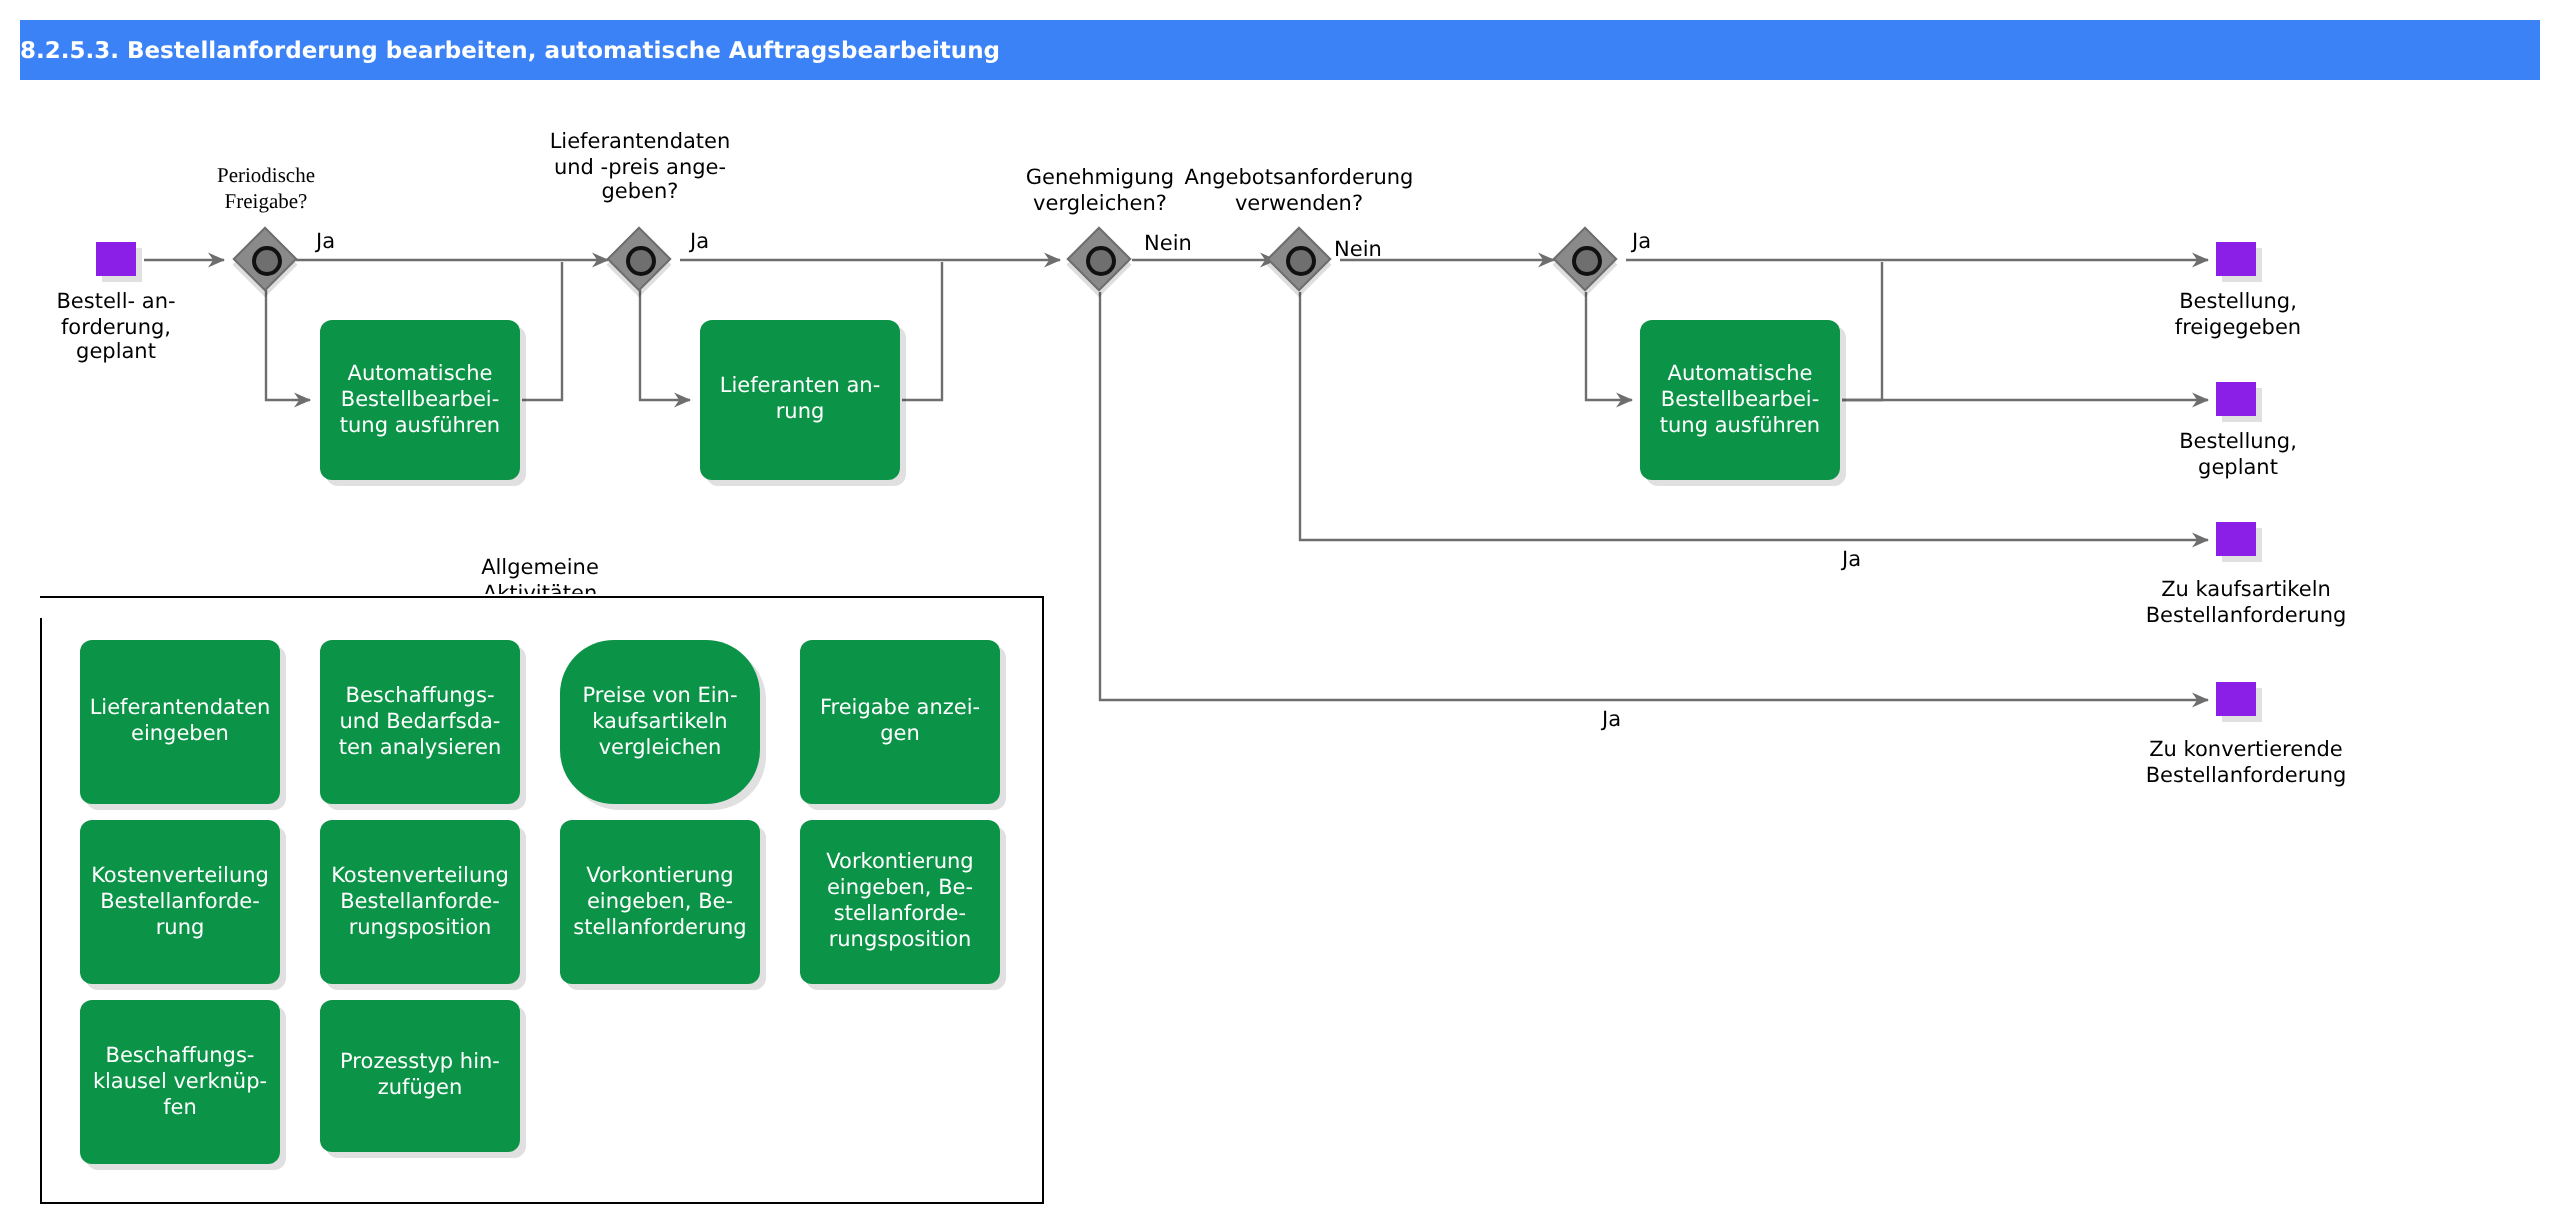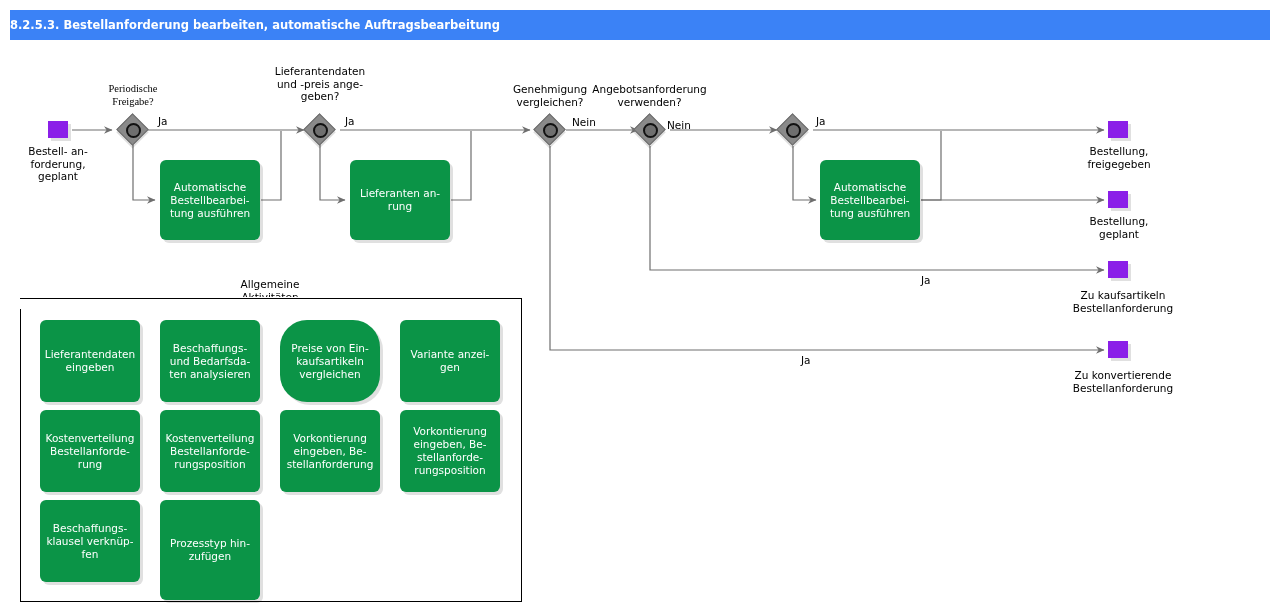--- a/index.html
+++ b/index.html
@@ -213,36 +213,36 @@
   <div class="grp-clip-line"></div>
 
   <div class="fn" style="left:40px;top:320px;width:100px;height:82px;">Lieferantendaten
 eingeben</div>
   <div class="fn" style="left:160px;top:320px;width:100px;height:82px;">Beschaffungs-
 und Bedarfsda-
 ten analysieren</div>
   <div class="fn" style="left:280px;top:320px;width:100px;height:82px;border-radius:27px;">Preise von Ein-
 kaufsartikeln
 vergleichen</div>
-  <div class="fn" style="left:400px;top:320px;width:100px;height:82px;">Variante anzei-
+  <div class="fn" style="left:400px;top:320px;width:100px;height:82px;">Freigabe anzei-
 gen</div>
 
   <div class="fn" style="left:40px;top:410px;width:100px;height:82px;">Kostenverteilung
 Bestellanforde-
 rung</div>
   <div class="fn" style="left:160px;top:410px;width:100px;height:82px;">Kostenverteilung
 Bestellanforde-
 rungsposition</div>
   <div class="fn" style="left:280px;top:410px;width:100px;height:82px;">Vorkontierung
 eingeben, Be-
 stellanforderung</div>
   <div class="fn" style="left:400px;top:410px;width:100px;height:82px;">Vorkontierung
 eingeben, Be-
 stellanforde-
 rungsposition</div>
 
   <div class="fn" style="left:40px;top:500px;width:100px;height:82px;">Beschaffungs-
 klausel verknüp-
 fen</div>
-  <div class="fn" style="left:160px;top:500px;width:100px;height:100px;">Prozesstyp hin-
+  <div class="fn" style="left:160px;top:500px;width:100px;height:76px;">Prozesstyp hin-
 zufügen</div>
 
 </div>
 
 </body></html>

